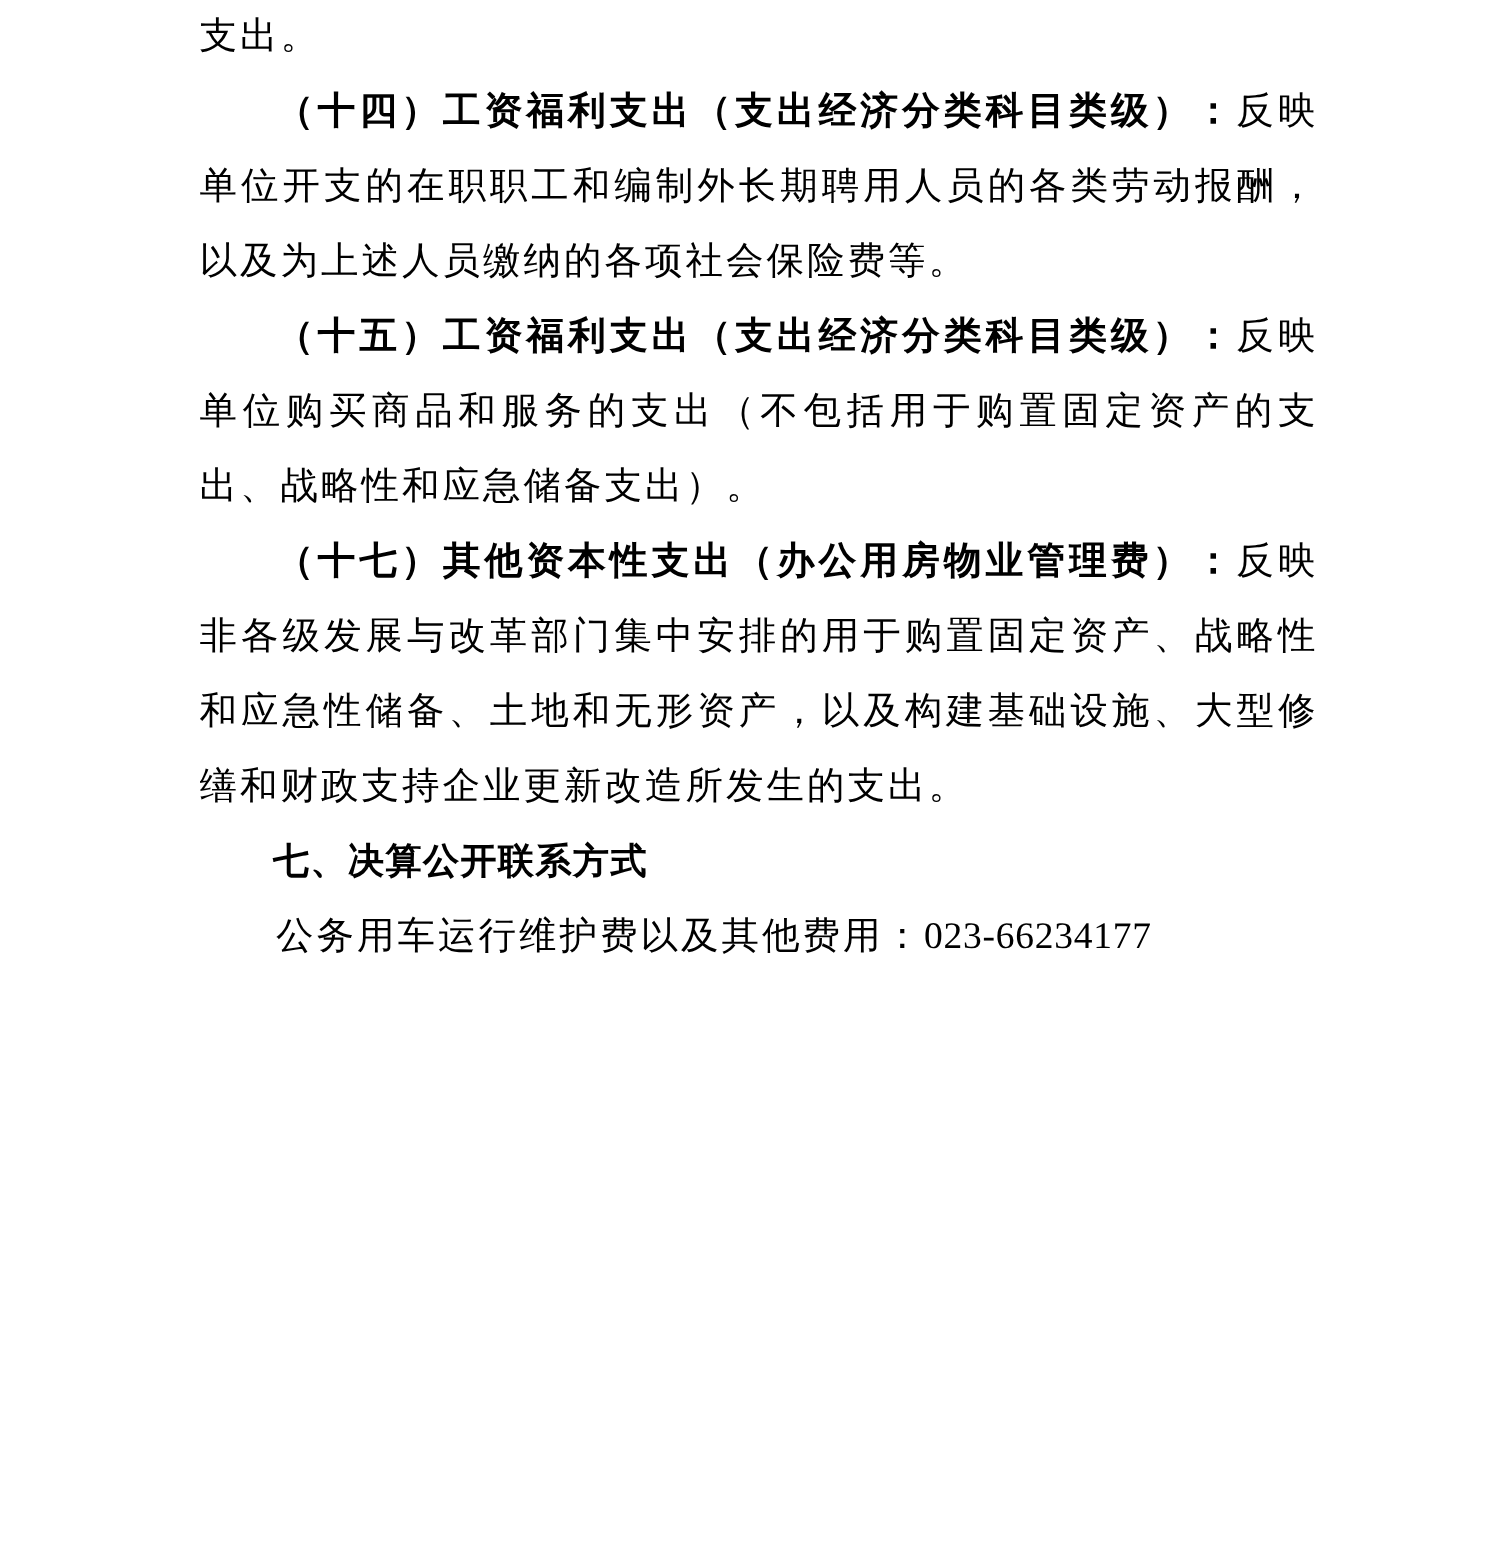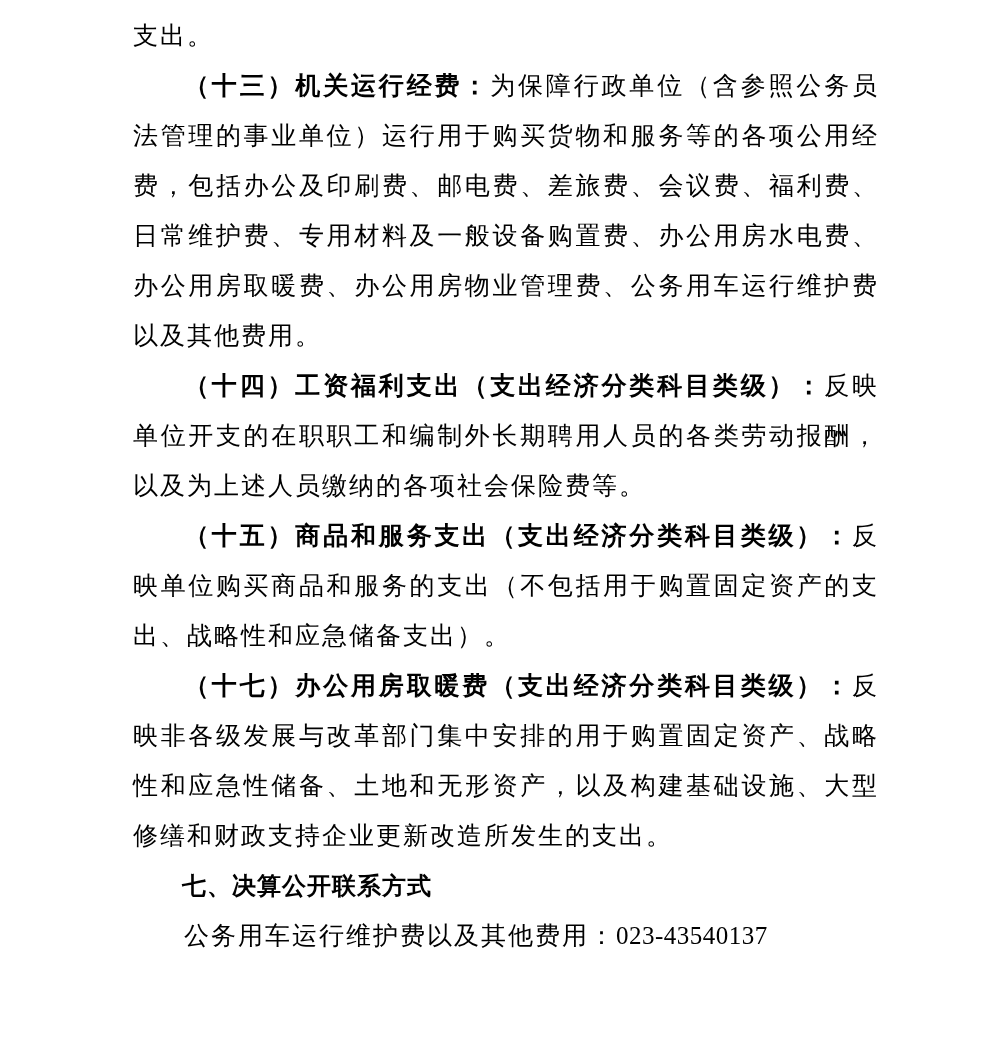--- a/index.html
+++ b/index.html
@@ -11,21 +11,21 @@
     width: 1000px;
     height: 1041px;
     overflow: hidden;
     font-family: "Liberation Serif", "DejaVu Serif", serif;
     color: #000000;
   }
   .page {
     box-sizing: border-box;
     width: 1000px;
     height: 1041px;
-    padding: 11px 121px 0 133px;
+    padding: 0 121px 0 133px;
     background: #ffffff;
   }
   .para {
     margin: 0;
     font-size: 25px;
     line-height: 50px;
     letter-spacing: 2px;
     text-align: justify;
     text-justify: inter-character;
     word-break: normal;
@@ -52,26 +52,25 @@
     letter-spacing: 0.5px;
   }
 </style>
 </head>
 <body>
 
 <div class="page">
 
   <p class="para"><span>支出。</span></p>
 
-  <p class="para indent"><span class="lead">（十三）机关运行经费：</span><span>为保障行政单位（含参照公务员法管理的事业单位）运行用于购买货物和服务等的各项公用经费，包括办公及印刷费、邮电费、差旅费、会议费、福利费、日常维护费、专用材料及一般设备购置费、办公用房水电费、办公用房取暖费、办公用房物业管理费、公务用车运行维护费以及其他费用。</span></p>
 
   <p class="para indent"><span class="lead">（十四）工资福利支出（支出经济分类科目类级）：</span><span>反映单位开支的在职职工和编制外长期聘用人员的各类劳动报酬，以及为上述人员缴纳的各项社会保险费等。</span></p>
 
-  <p class="para indent"><span class="lead">（十五）商品和服务支出（支出经济分类科目类级）：</span><span>反映单位购买商品和服务的支出（不包括用于购置固定资产的支出、战略性和应急储备支出）。</span></p>
+  <p class="para indent"><span class="lead">（十五）工资福利支出（支出经济分类科目类级）：</span><span>反映单位购买商品和服务的支出（不包括用于购置固定资产的支出、战略性和应急储备支出）。</span></p>
 
 
-  <p class="para indent"><span class="lead">（十七）办公用房取暖费（支出经济分类科目类级）：</span><span>反映非各级发展与改革部门集中安排的用于购置固定资产、战略性和应急性储备、土地和无形资产，以及构建基础设施、大型修缮和财政支持企业更新改造所发生的支出。</span></p>
+  <p class="para indent"><span class="lead">（十七）其他资本性支出（办公用房物业管理费）：</span><span>反映非各级发展与改革部门集中安排的用于购置固定资产、战略性和应急性储备、土地和无形资产，以及构建基础设施、大型修缮和财政支持企业更新改造所发生的支出。</span></p>
 
   <h2 class="heading"><span>七、决算公开联系方式</span></h2>
 
-  <p class="para indent"><span>公务用车运行维护费以及其他费用：</span><span class="phone">023-43540137</span></p>
+  <p class="para indent"><span>公务用车运行维护费以及其他费用：</span><span class="phone">023-66234177</span></p>
 
 </div>
 
 </body></html>

